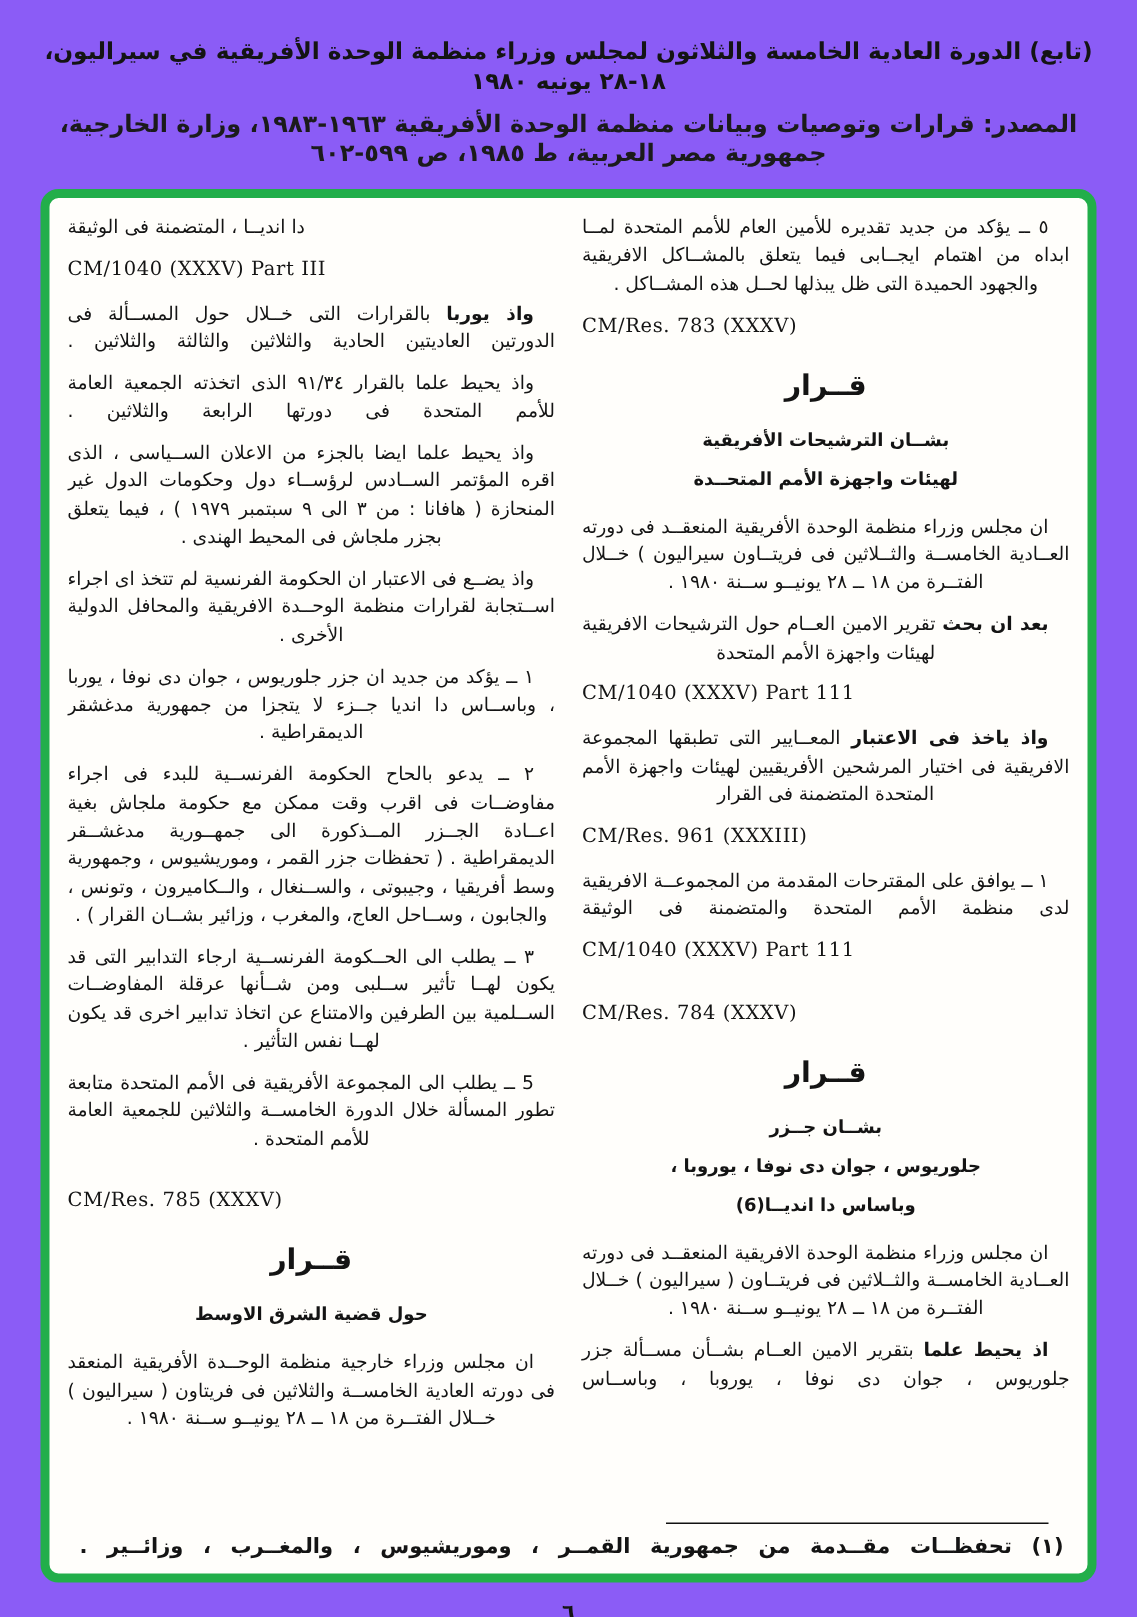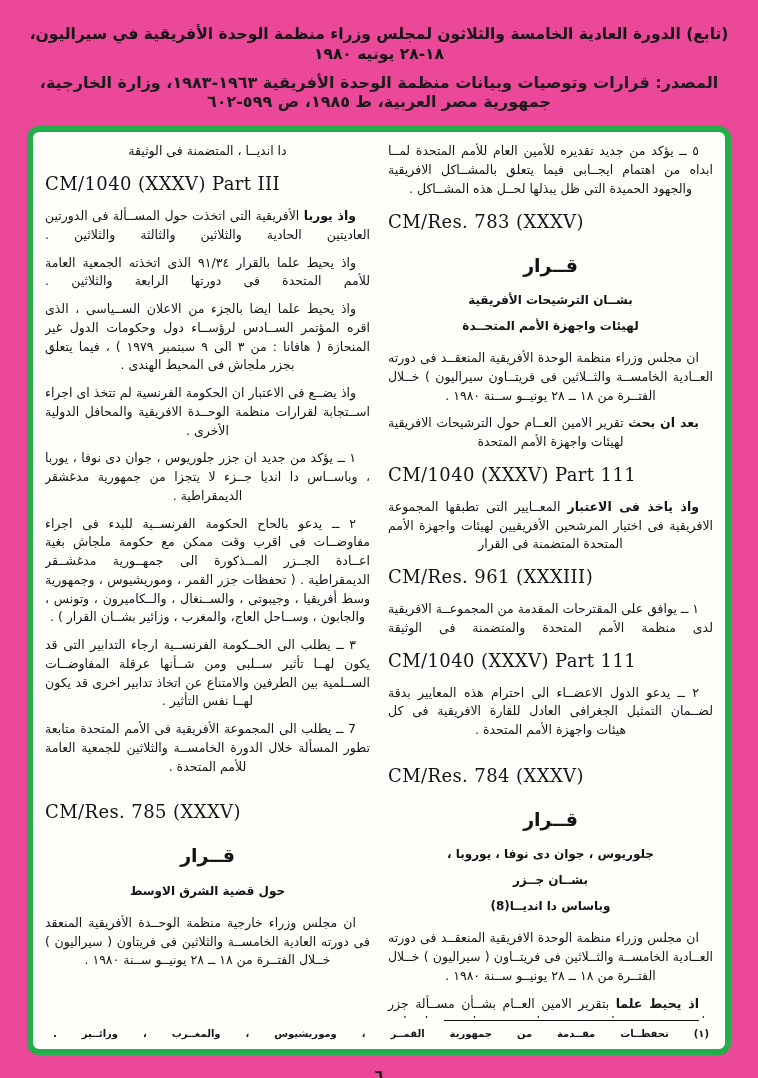--- a/index.html
+++ b/index.html
@@ -1,20 +1,20 @@
 <!DOCTYPE html>
 <html lang="ar"><head>
 <meta charset="utf-8">
 <style>
   html,body{margin:0;padding:0;background:#ffffff;}
   .page{
     position:relative;
     width:758px;height:1078px;
     box-sizing:border-box;
-    background:#ec4899;
+    background:#8b5cf6;
     font-family:"DejaVu Sans",sans-serif;
     color:#141414;
     overflow:hidden;
   }
   
   .hdr{direction:rtl;text-align:center;padding-top:24px;}
   .hdr-l1{font-size:15.5px;font-weight:bold;letter-spacing:0;line-height:1.3;padding:0 26px;}
   .hdr-l2{font-size:16px;font-weight:bold;margin-top:9px;padding:0 30px;color:#1b1b1b;}
   
   .greenbox{
@@ -28,37 +28,37 @@
     display:flex;flex-direction:column;
     overflow:hidden;
   }
   .cols{flex:1;display:flex;direction:rtl;gap:18px;overflow:hidden;}
   .col{flex:1;direction:rtl;font-size:12.5px;line-height:1.5;}
   
   .para{margin:0 0 9px;text-align:justify;}
   .indent{text-indent:14px;}
   .center-last{text-align-last:center;}
   .justify-last{text-align-last:justify;}
-  .right-only{text-align:center;}
+  .right-only{text-align:left;}
   .lead{font-weight:bold;}
   .ref{
     direction:ltr;text-align:left;
     font-family:"DejaVu Serif",serif;
-    font-size:18px;letter-spacing:.4px;
+    font-size:13px;letter-spacing:.4px;
     margin:2px 0 10px;
   }
   .ref-spaced{margin-top:22px;}
   .res-head{text-align:center;font-weight:bold;font-size:19px;margin:16px 0 12px;}
   .res-sub{text-align:center;font-weight:bold;font-size:12px;margin:0 0 8px;line-height:1.5;}
   .res-sub-last{margin-bottom:14px;}
   
   .fn-area{direction:rtl;margin-top:2px;}
   .fn-rule{width:255px;border-top:1.6px solid #111;margin:0 14px 6px auto;}
   .fn-text{
-    font-size:10px;font-weight:bold;direction:rtl;
+    font-size:14px;font-weight:bold;direction:rtl;
     text-align:justify;text-align-last:justify;
     padding:0 4px 2px 8px;word-spacing:5px;line-height:1.4;
   }
   
   .pagenum{text-align:center;font-size:14px;margin-top:12px;font-weight:bold;}
 </style>
 </head>
 <body>
 
 <div class="page">
@@ -83,50 +83,49 @@
 
         <p class="para indent center-last"><b class="lead">بعد ان بحث</b><span> تقرير الامين العــام حول الترشيحات الافريقية لهيئات واجهزة الأمم المتحدة</span></p>
         <div class="ref">CM/1040 (XXXV) Part 111</div>
 
         <p class="para indent center-last"><b class="lead">واذ ياخذ فى الاعتبار</b><span> المعــايير التى تطبقها المجموعة الافريقية فى اختيار المرشحين الأفريقيين لهيئات واجهزة الأمم المتحدة المتضمنة فى القرار</span></p>
         <div class="ref">CM/Res. 961 (XXXIII)</div>
 
         <p class="para indent justify-last">١ ــ يوافق على المقترحات المقدمة من المجموعــة الافريقية لدى منظمة الأمم المتحدة والمتضمنة فى الوثيقة</p>
         <div class="ref">CM/1040 (XXXV) Part 111</div>
 
-        <p class="para indent center-last">٢ ــ يدعو الدول الاعضــاء الى احترام هذه المعايير بدقة لضــمان التمثيل الجغرافى العادل للقارة الافريقية فى كل هيئات واجهزة الأمم المتحدة .</p>
 
         <div class="ref ref-spaced">CM/Res. 784 (XXXV)</div>
 
         <div class="res-head">قــرار</div>
+        <div class="res-sub">بشــان جــزر</div>
         <div class="res-sub">جلوريوس ، جوان دى نوفا ، يوروبا ،</div>
-        <div class="res-sub">بشــان جــزر</div>
-        <div class="res-sub res-sub-last">وباساس دا انديــا(8)</div>
+        <div class="res-sub res-sub-last">وباساس دا انديــا(6)</div>
 
         <p class="para indent center-last">ان مجلس وزراء منظمة الوحدة الافريقية المنعقــد فى دورته العــادية الخامســة والثــلاثين فى فريتــاون ( سيراليون ) خــلال الفتــرة من ١٨ ــ ٢٨ يونيــو ســنة ١٩٨٠ .</p>
 
         <p class="para indent justify-last"><b class="lead">اذ يحيط علما</b><span> بتقرير الامين العــام بشــأن مســألة جزر جلوريوس ، جوان دى نوفا ، يوروبا ، وباســاس</span></p>
       </section>
 
       <section class="col">
         <p class="para right-only">دا انديــا ، المتضمنة فى الوثيقة</p>
         <div class="ref">CM/1040 (XXXV) Part III</div>
 
-        <p class="para indent justify-last"><b class="lead">واذ يوربا</b><span> الأفريقية التى اتخذت حول المســألة فى الدورتين العاديتين الحادية والثلاثين والثالثة والثلاثين .</span></p>
+        <p class="para indent justify-last"><b class="lead">واذ يوربا</b><span> بالقرارات التى خــلال حول المســألة فى الدورتين العاديتين الحادية والثلاثين والثالثة والثلاثين .</span></p>
 
         <p class="para indent justify-last">واذ يحيط علما بالقرار ٩١/٣٤ الذى اتخذته الجمعية العامة للأمم المتحدة فى دورتها الرابعة والثلاثين .</p>
 
         <p class="para indent center-last">واذ يحيط علما ايضا بالجزء من الاعلان الســياسى ، الذى اقره المؤتمر الســادس لرؤســاء دول وحكومات الدول غير المنحازة ( هافانا : من ٣ الى ٩ سبتمبر ١٩٧٩ ) ، فيما يتعلق بجزر ملجاش فى المحيط الهندى .</p>
 
         <p class="para indent center-last">واذ يضــع فى الاعتبار ان الحكومة الفرنسية لم تتخذ اى اجراء اســتجابة لقرارات منظمة الوحــدة الافريقية والمحافل الدولية الأخرى .</p>
 
         <p class="para indent center-last">١ ــ يؤكد من جديد ان جزر جلوريوس ، جوان دى نوفا ، يوربا ، وباســاس دا انديا جــزء لا يتجزا من جمهورية مدغشقر الديمقراطية .</p>
         <p class="para indent center-last">٢ ــ يدعو بالحاح الحكومة الفرنســية للبدء فى اجراء مفاوضــات فى اقرب وقت ممكن مع حكومة ملجاش بغية اعــادة الجــزر المــذكورة الى جمهــورية مدغشــقر الديمقراطية . ( تحفظات جزر القمر ، وموريشيوس ، وجمهورية وسط أفريقيا ، وجيبوتى ، والســنغال ، والــكاميرون ، وتونس ، والجابون ، وســاحل العاج، والمغرب ، وزائير بشــان القرار ) .</p>
         <p class="para indent center-last">٣ ــ يطلب الى الحــكومة الفرنســية ارجاء التدابير التى قد يكون لهــا تأثير ســلبى ومن شــأنها عرقلة المفاوضــات الســلمية بين الطرفين والامتناع عن اتخاذ تدابير اخرى قد يكون لهــا نفس التأثير .</p>
-        <p class="para indent center-last">7 ــ يطلب الى المجموعة الأفريقية فى الأمم المتحدة متابعة تطور المسألة خلال الدورة الخامســة والثلاثين للجمعية العامة للأمم المتحدة .</p>
+        <p class="para indent center-last">5 ــ يطلب الى المجموعة الأفريقية فى الأمم المتحدة متابعة تطور المسألة خلال الدورة الخامســة والثلاثين للجمعية العامة للأمم المتحدة .</p>
 
         <div class="ref ref-spaced">CM/Res. 785 (XXXV)</div>
 
         <div class="res-head">قــرار</div>
         <div class="res-sub res-sub-last">حول قضية الشرق الاوسط</div>
 
         <p class="para indent center-last">ان مجلس وزراء خارجية منظمة الوحــدة الأفريقية المنعقد فى دورته العادية الخامســة والثلاثين فى فريتاون ( سيراليون ) خــلال الفتــرة من ١٨ ــ ٢٨ يونيــو ســنة ١٩٨٠ .</p>
       </section>
 
     </div>

